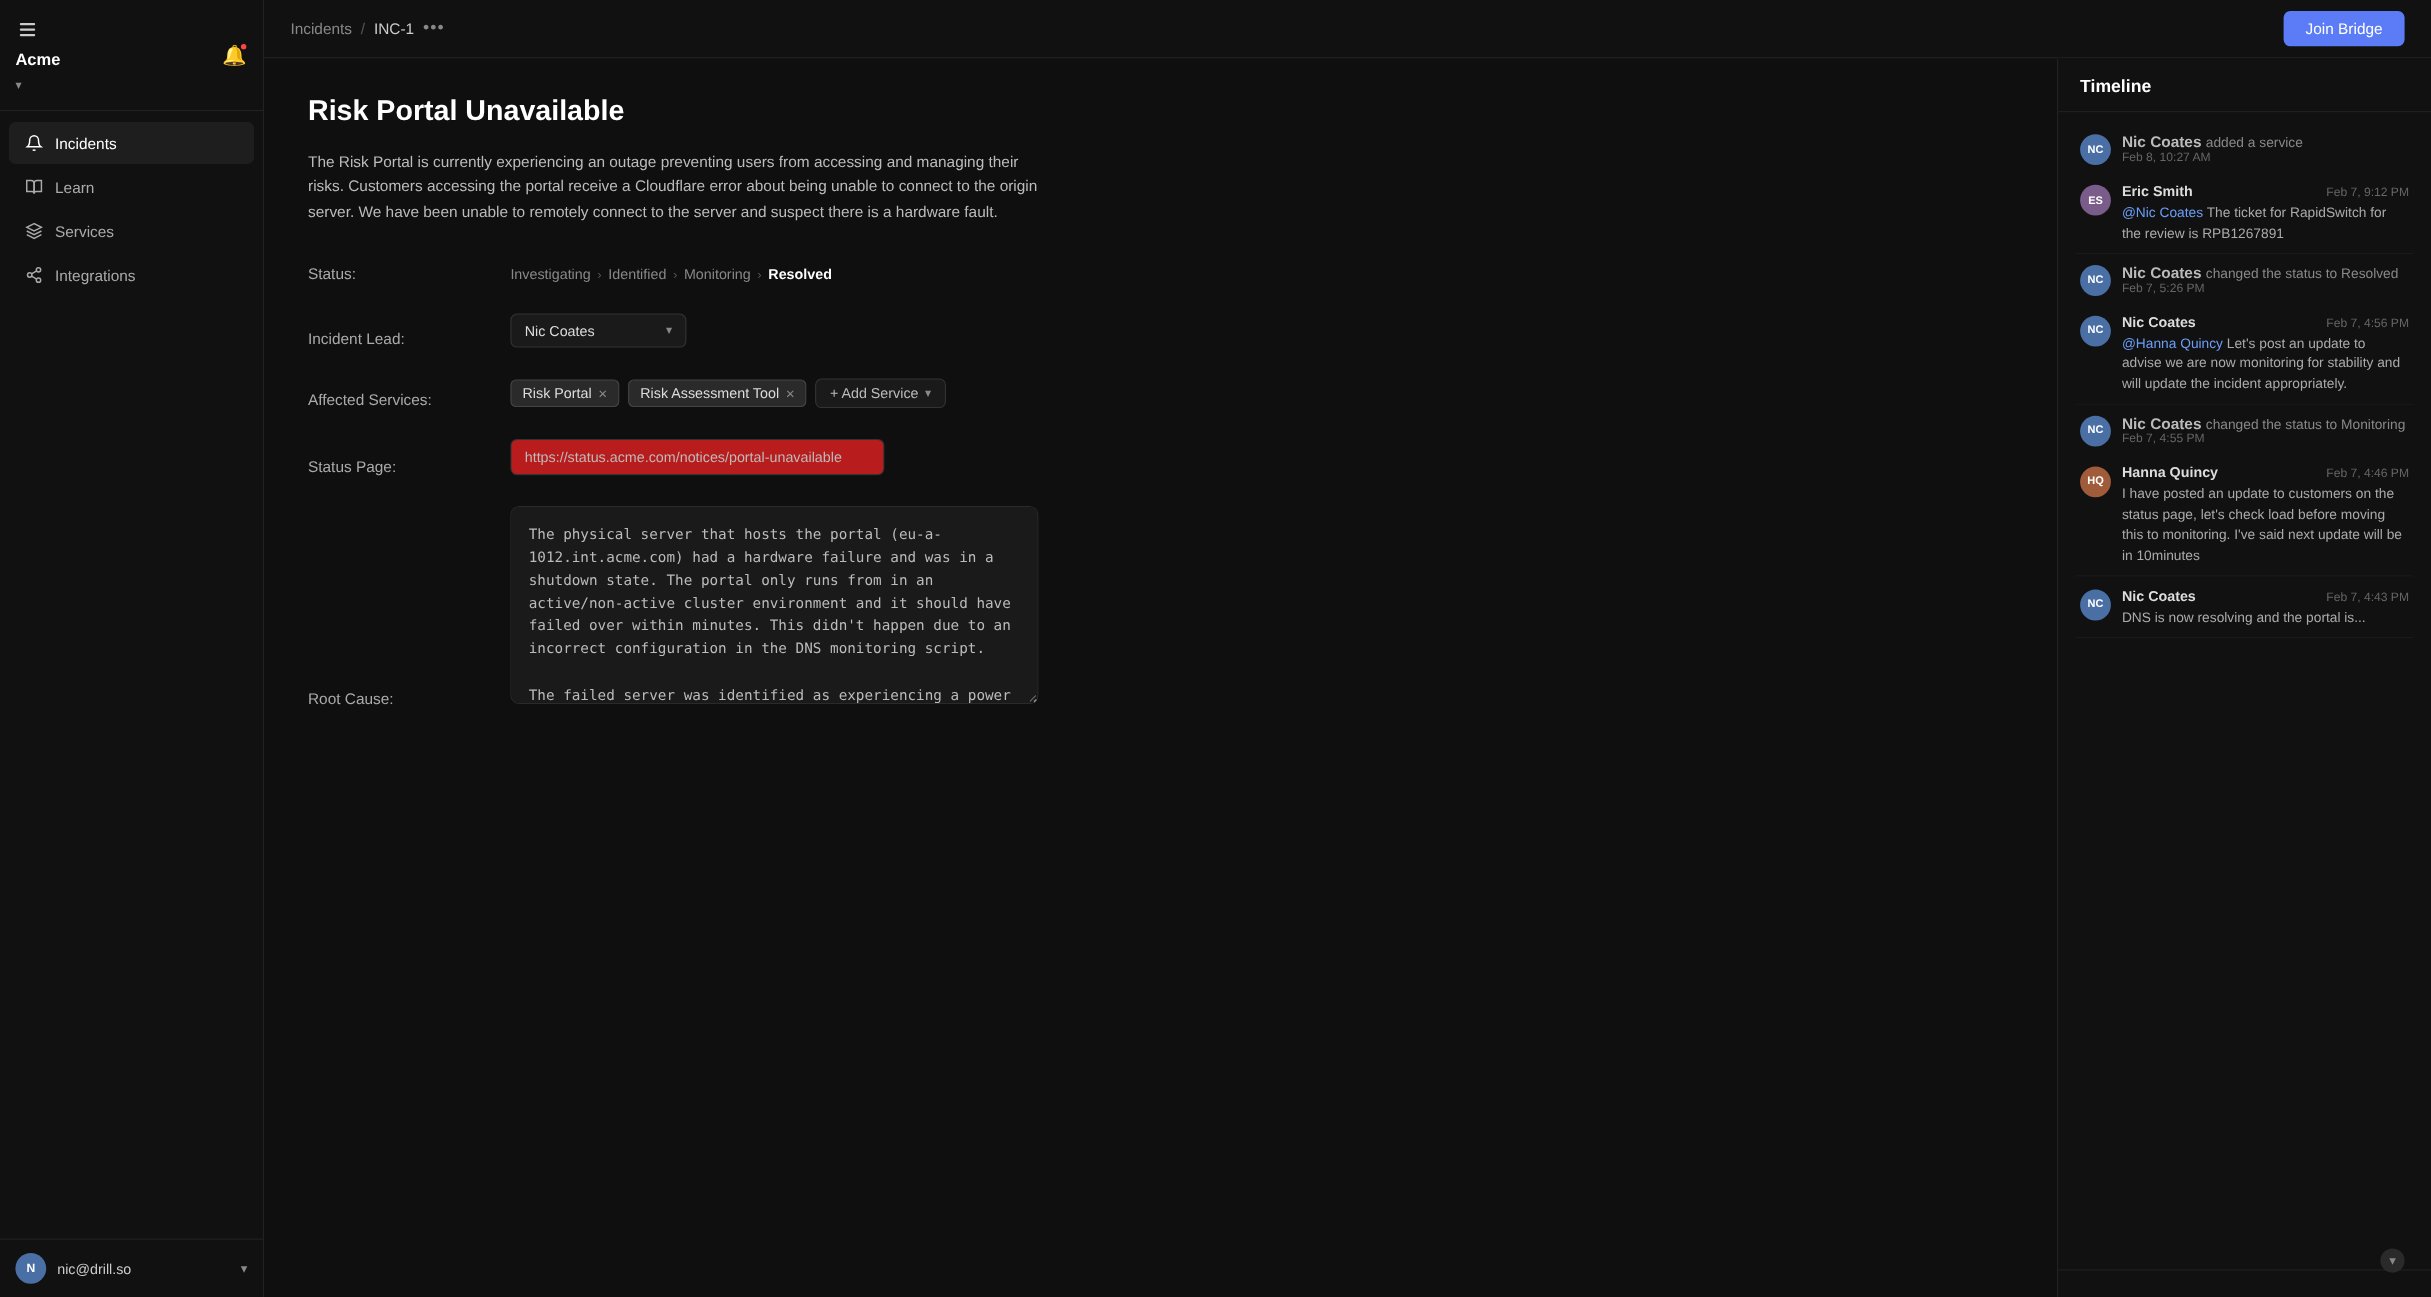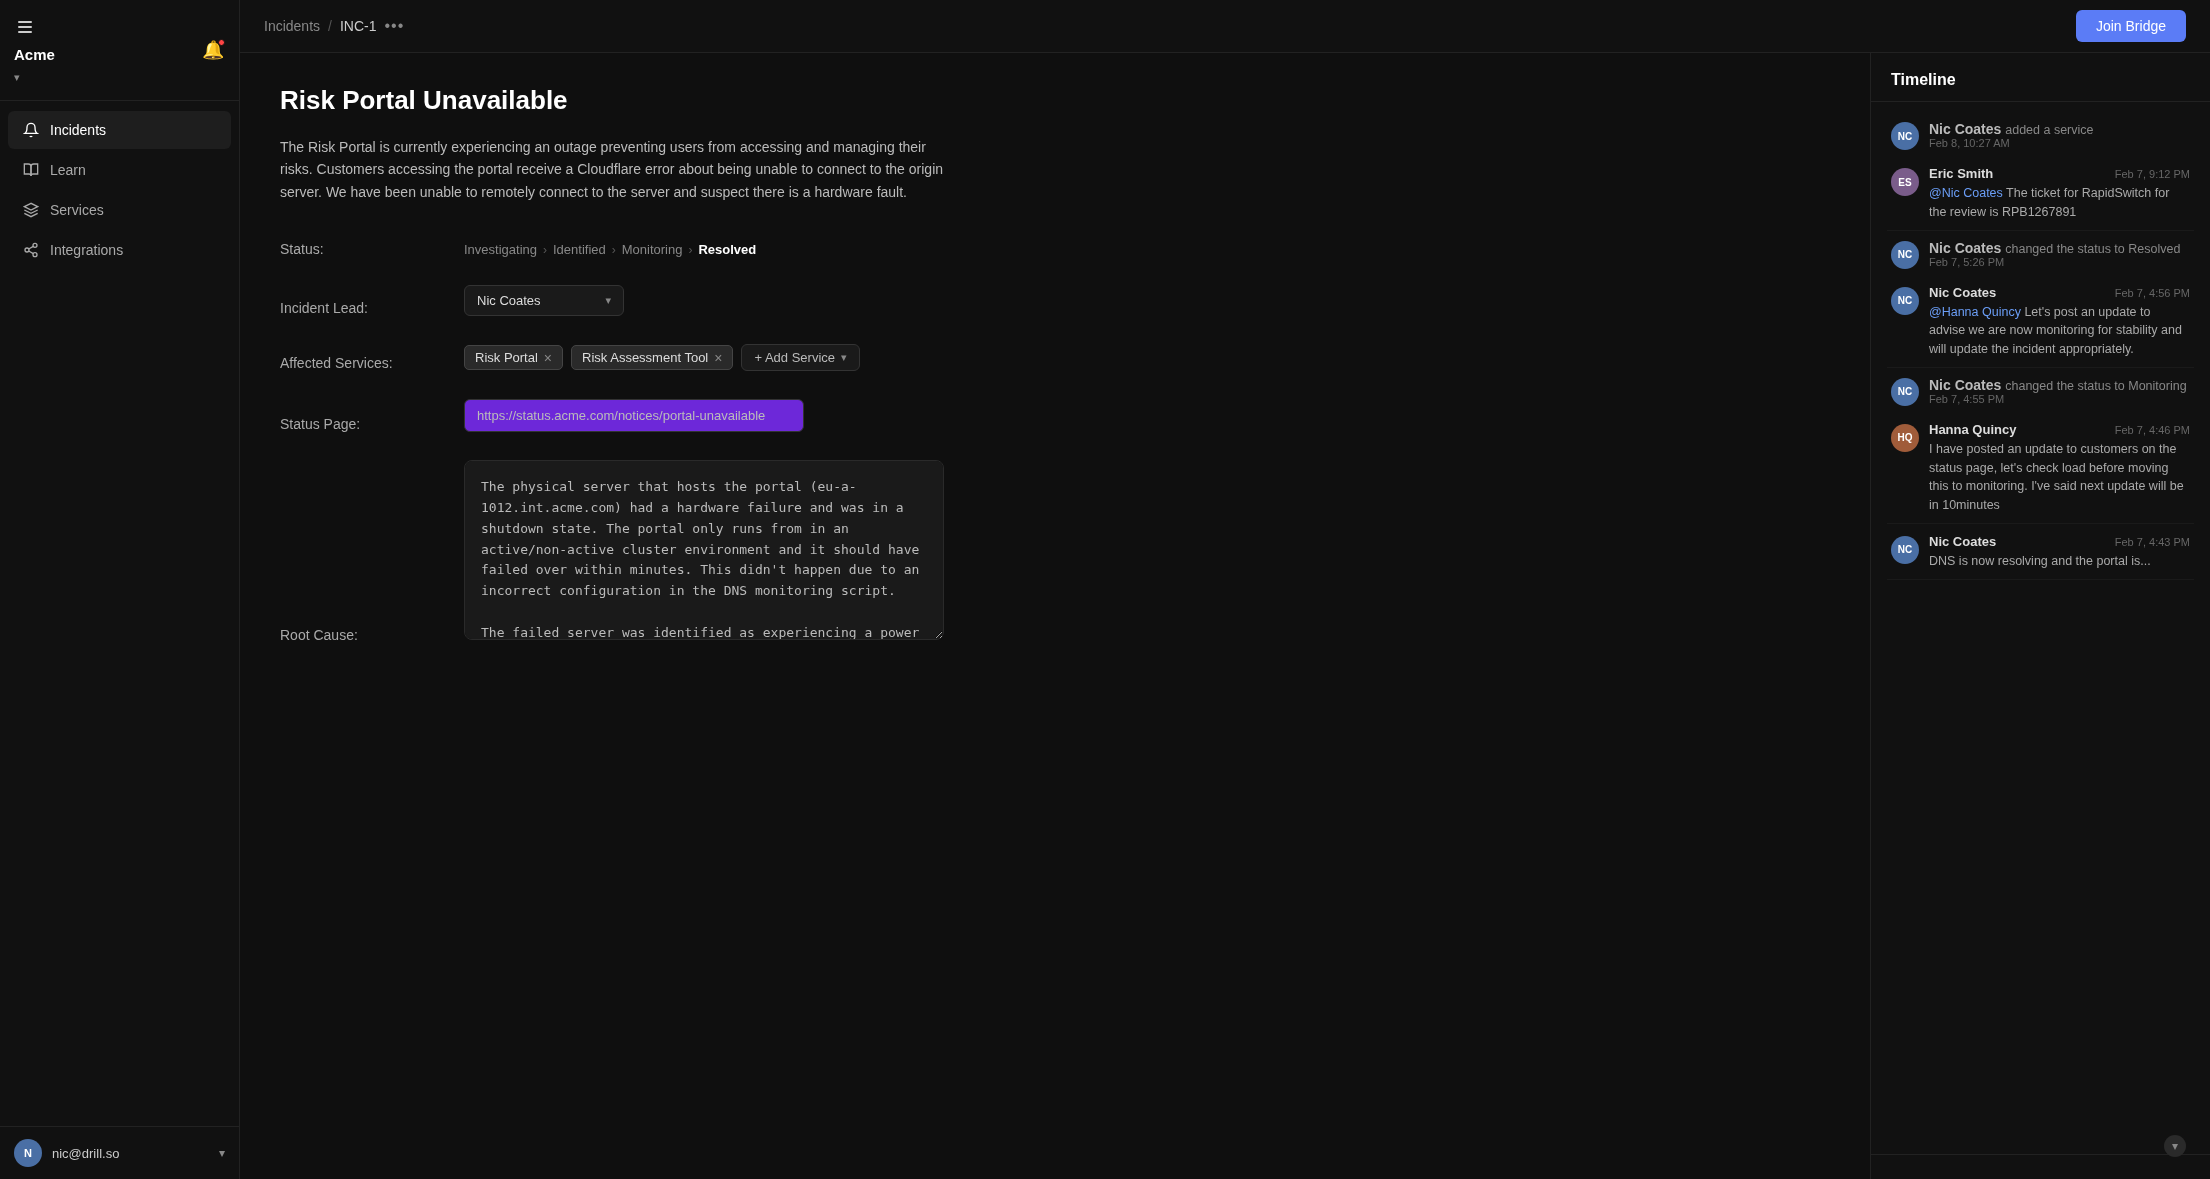--- a/index.html
+++ b/index.html
@@ -55,21 +55,21 @@
     .select-box-chevron { color: #888; font-size: 11px; margin-left: auto; }
 
     
     .tags-area { display: flex; flex-wrap: wrap; gap: 8px; align-items: center; }
     .tag { background: #2a2a2a; border: 1px solid #444; border-radius: 5px; padding: 4px 10px; font-size: 13px; display: flex; align-items: center; gap: 6px; color: #ddd; }
     .tag-remove { color: #888; cursor: pointer; font-size: 14px; line-height: 1; }
     .add-service-btn { background: #1a1a1a; border: 1px solid #333; border-radius: 6px; padding: 5px 12px; font-size: 13px; color: #bbb; cursor: pointer; display: flex; align-items: center; gap: 6px; }
     .add-service-btn-chevron { color: #888; font-size: 11px; }
 
     
-    .text-input { background: #6d28d9; border: 1px solid #333; border-radius: 6px; padding: 8px 12px; font-size: 13px; color: #bbb; width: 340px; outline: none; }
+    .text-input { background: #b91c1c; border: 1px solid #333; border-radius: 6px; padding: 8px 12px; font-size: 13px; color: #bbb; width: 340px; outline: none; }
 
     
     .textarea-box { background: #1a1a1a; border: 1px solid #2a2a2a; border-radius: 8px; padding: 16px; font-size: 13px; color: #bbb; line-height: 1.6; width: 100%; max-width: 480px; min-height: 180px; resize: vertical; outline: none; }
 
     
     .timeline-panel { width: 340px; border-left: 1px solid #222; background: #111; display: flex; flex-direction: column; overflow: hidden; }
     .timeline-header { padding: 18px 20px 12px; border-bottom: 1px solid #222; }
     .timeline-title { font-size: 16px; font-weight: 600; color: #fff; }
     .timeline-entries { flex: 1; overflow-y: auto; padding: 12px 16px; display: flex; flex-direction: column; gap: 2px; }
     .timeline-entry { display: flex; gap: 10px; padding: 8px 4px; border-bottom: 1px solid #1a1a1a; }

